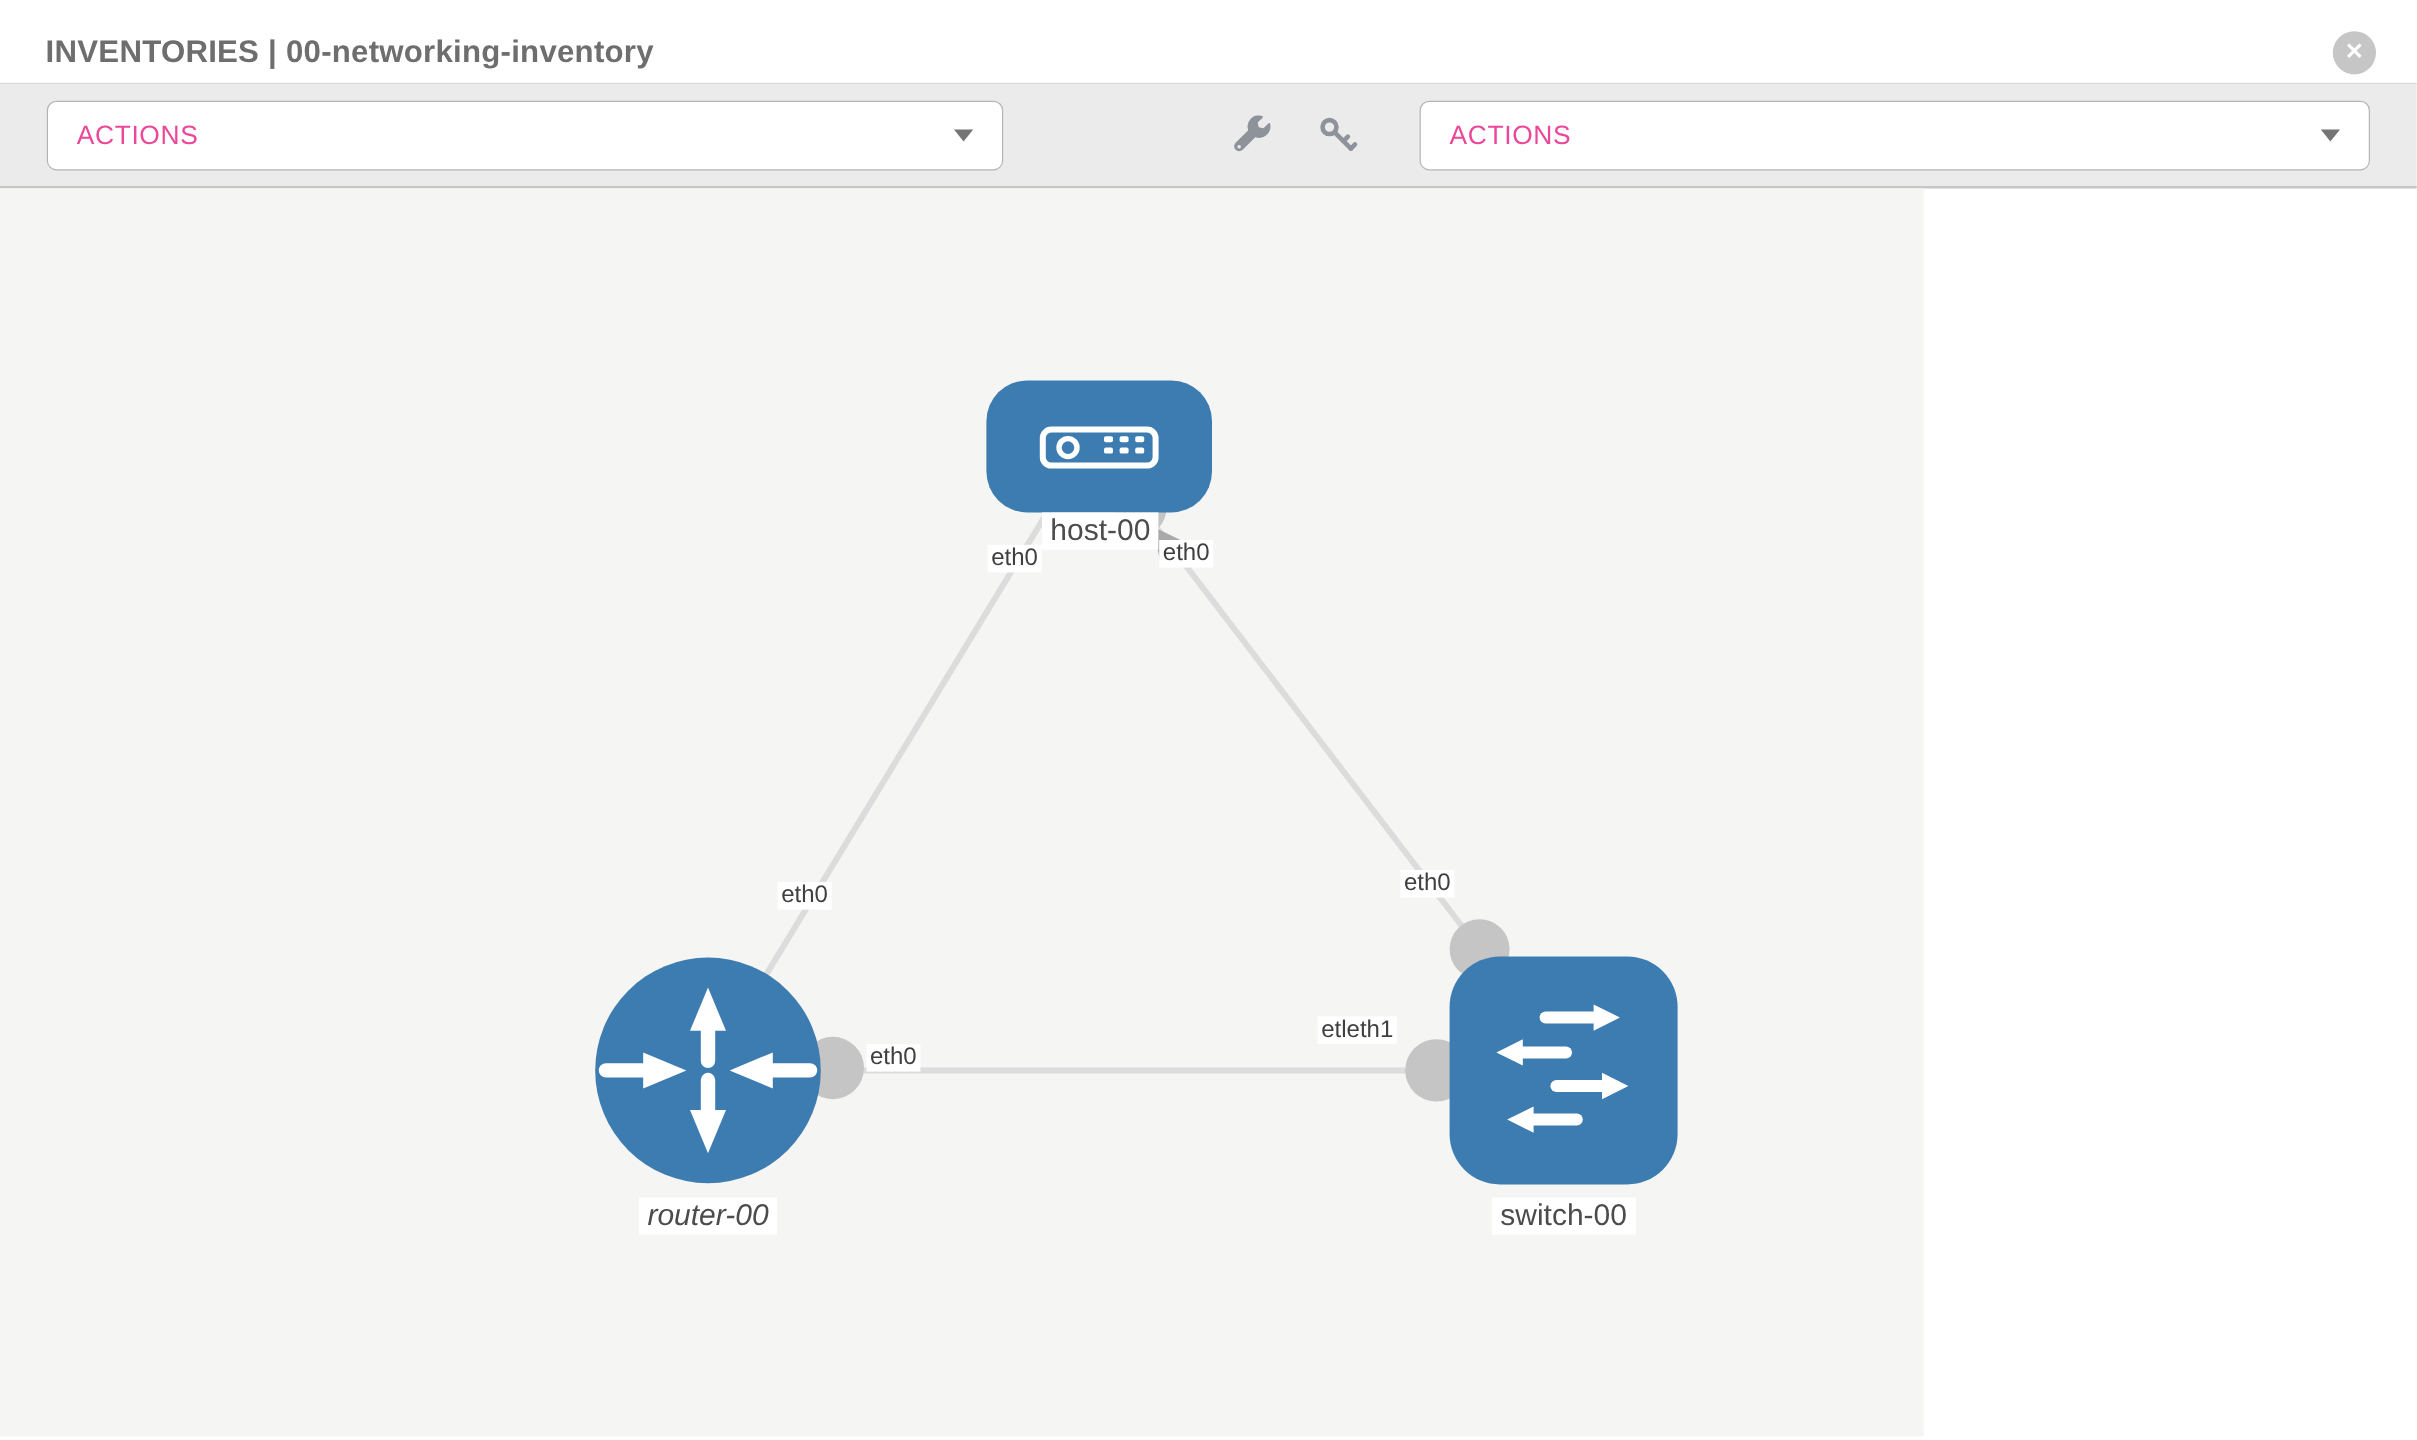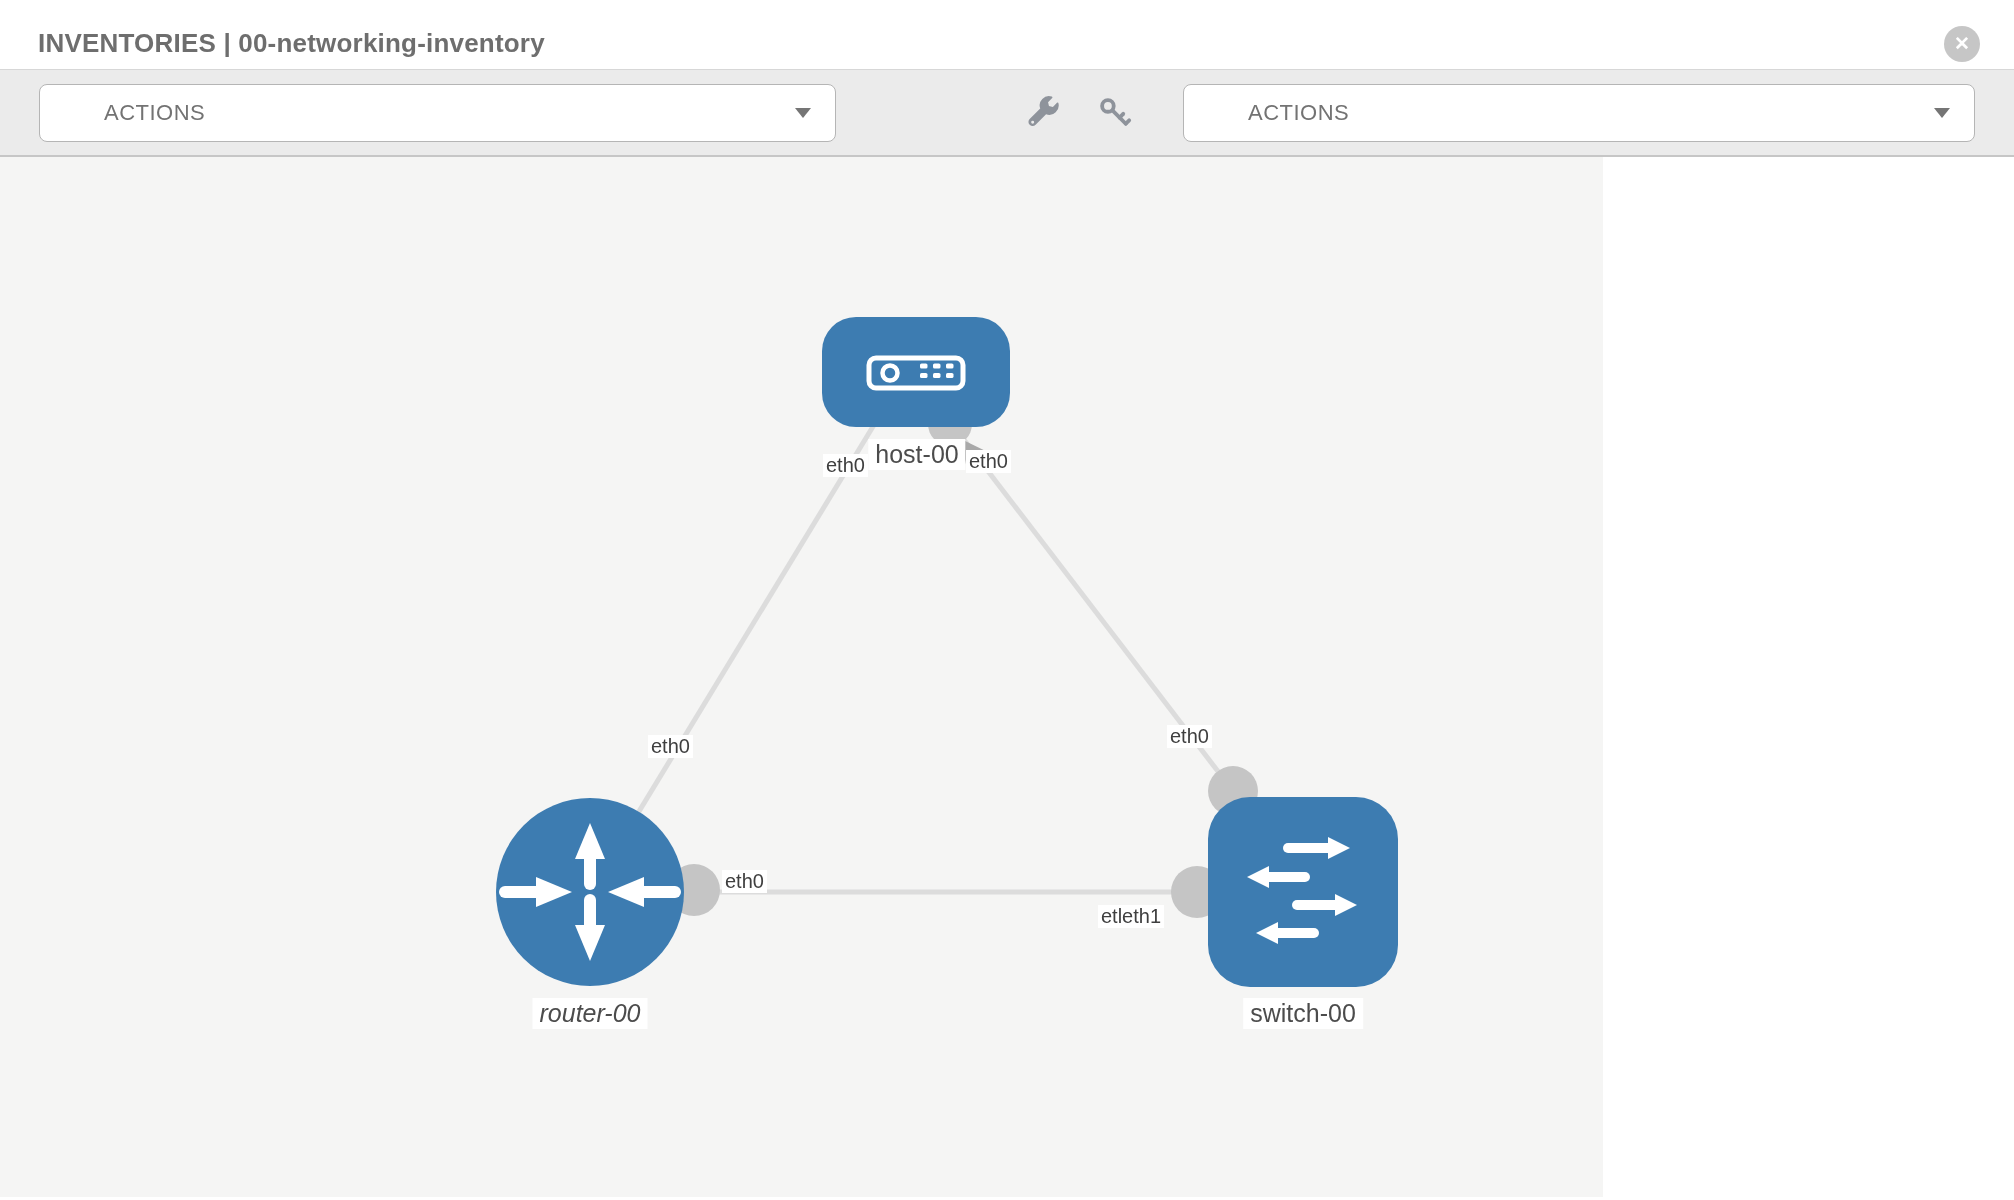--- a/index.html
+++ b/index.html
@@ -13,21 +13,21 @@
   .close-btn { width:36px; height:36px; border:none; border-radius:50%; background:#c6c6c6;
     color:#fff; font-size:19px; font-weight:bold; line-height:36px; text-align:center; cursor:pointer; }
 
   
   .toolbar { height:87px; background:#ebebeb; border-bottom:2px solid #c6c6c6;
     display:flex; align-items:center; padding:0 39px; }
   .select { height:58px; background:#fff; border:1px solid #b5b5b5; border-radius:8px;
     display:flex; align-items:center; justify-content:space-between; padding:0 24px; cursor:pointer; }
   .select-actions { width:797px; }
   .select-search { width:792px; margin-left:auto; }
-  .select-label { font-size:22px; color:#737373; letter-spacing:.5px;margin-left:40px; }
+  .select-label { font-size:22px; color:#ec4899; letter-spacing:.5px; }
   .caret { width:0; height:0; border-left:8px solid transparent; border-right:8px solid transparent;
     border-top:10px solid #757575; }
   .tool-icons { display:flex; align-items:center; margin-left:190px; gap:38px; }
   .icon-btn { background:none; border:none; cursor:pointer; width:34px; height:34px; padding:0; }
 
   
   .canvas { position:relative; width:1603px; height:1040px; background:#f5f5f4; overflow:hidden; }
   .topo-svg { position:absolute; left:0; top:0; }
 
   .node-label { position:absolute; transform:translateX(-50%); background:#fff; color:#4c4c4c;
@@ -145,23 +145,23 @@
           <polygon points="1256,776 1278,765 1278,787" stroke="none"></polygon>
         </g>
       </g>
     </svg>
 
     <div class="port-label" style="left:823px; top:297px;">eth0</div>
     <div class="port-label" style="left:966px; top:293px;">eth0</div>
     <div class="port-label" style="left:648px; top:578px;">eth0</div>
     <div class="port-label" style="left:1167px; top:568px;">eth0</div>
     <div class="port-label" style="left:722px; top:713px;">eth0</div>
-    <div class="port-label" style="left:1098px; top:748px;">etleth1</div>
+    <div class="port-label" style="left:1098px; top:690px;">etleth1</div>
 
-    <div class="node-label" style="left:917px; top:282px;">host-00</div>
+    <div class="node-label" style="left:917px; top:270px;">host-00</div>
     <div class="node-label" style="left:590px; top:841px;font-style:italic;">router-00</div>
     <div class="node-label" style="left:1303px; top:841px;">switch-00</div>
 
     <div class="zoom-panel">
       <div class="zoom-controls">
         <button class="zoom-minus">
           <span>−</span>
         </button>
         <div class="slider-track">
           <div class="slider-thumb"></div>

